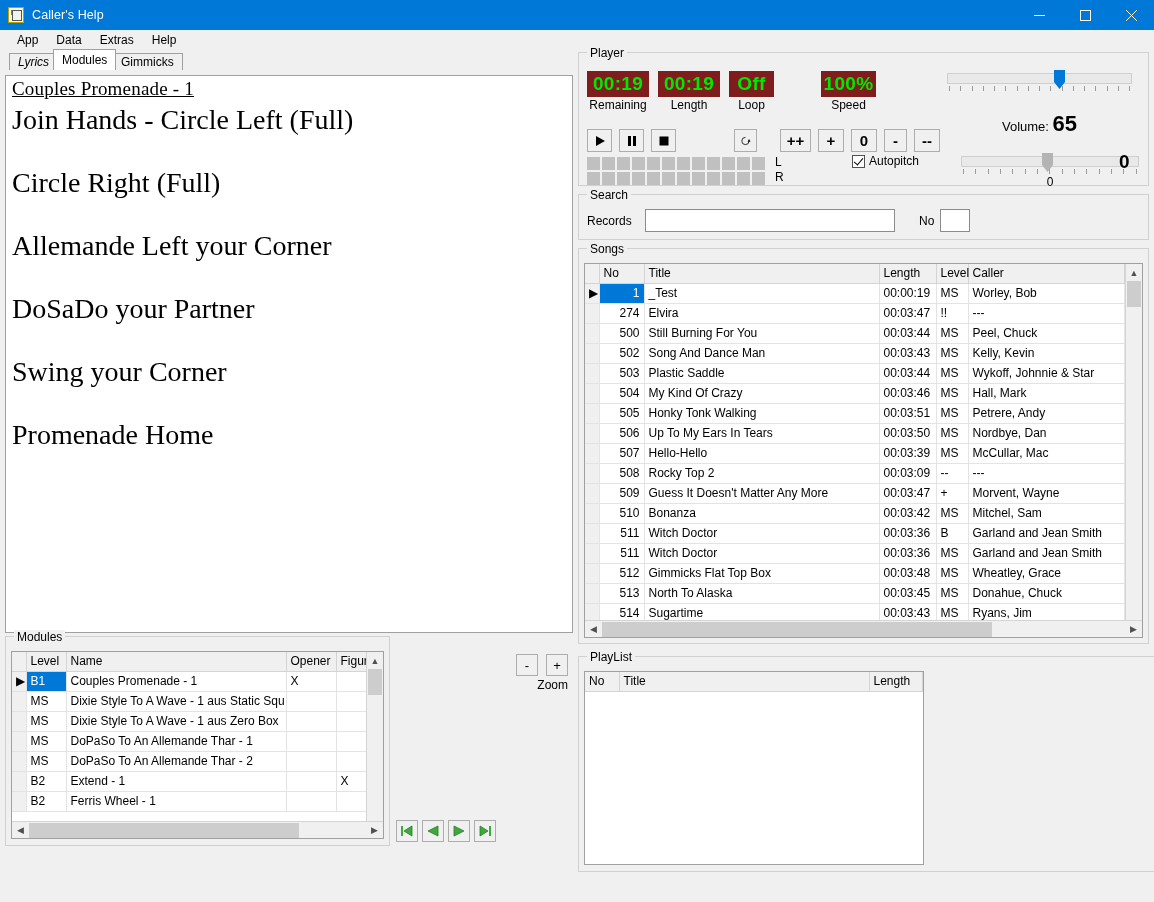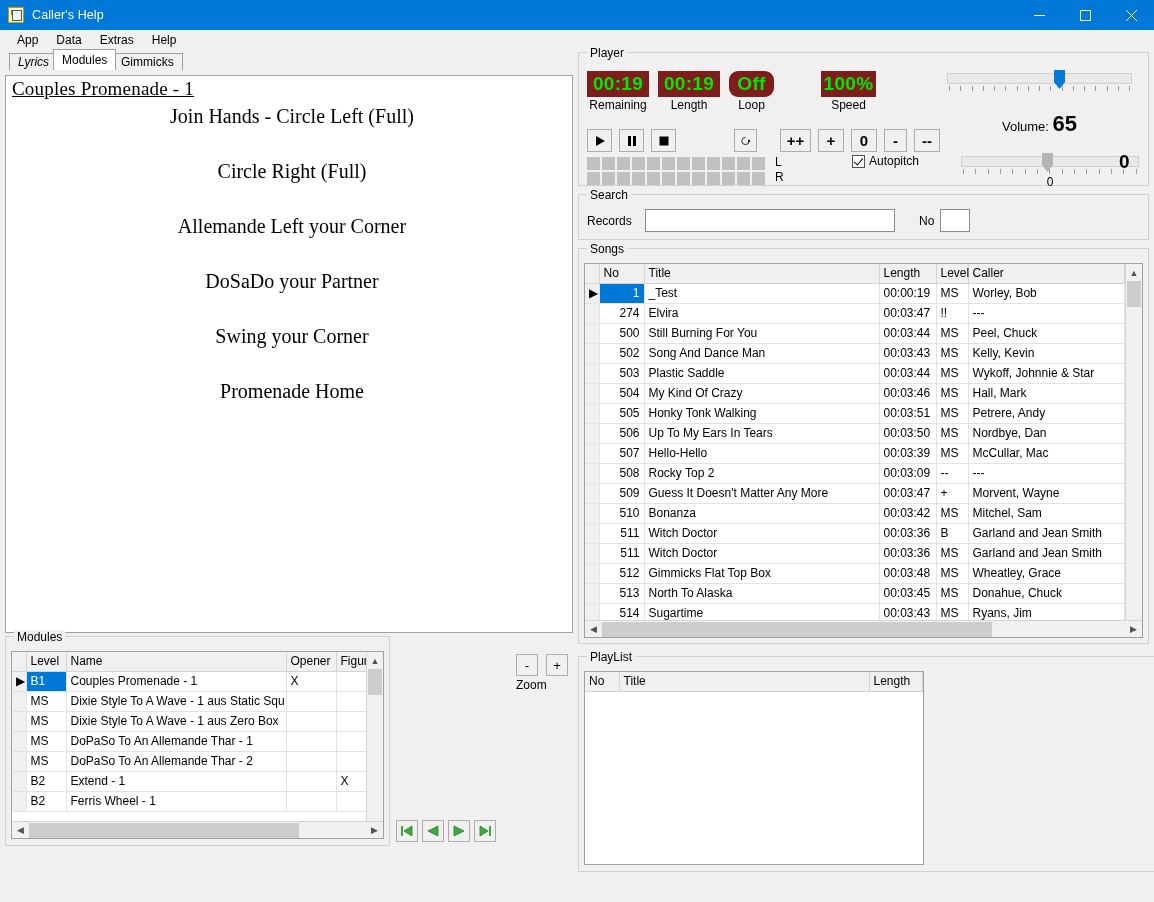--- a/index.html
+++ b/index.html
@@ -56,23 +56,22 @@
     background:#fff; border:1px solid #a0a0a0; overflow:hidden;
   }
   #lyrics-inner { padding:2px 0 0 3px; }
   .lyric-title {
     font-family:"Liberation Serif", serif;
     font-size:19px; text-decoration:underline; letter-spacing:0.2px;
     padding-left:3px; margin-bottom:6px; white-space:nowrap;
   }
   .lyric-line {
     font-family:"Liberation Serif", serif;
-    font-size:20px; line-height:1; padding-left:3px; margin-bottom:35px;
+    font-size:28px; line-height:1; padding-left:3px; margin-bottom:35px;
     white-space:nowrap;
-    text-align:center;
   }
   
   .group { position:absolute; border:1px solid #d0d0d0; }
   .group > .legend {
     position:absolute; top:-7px; left:8px; background:#f0f0f0; padding:0 3px;
     font-size:12px; color:#000;
   }
   
   #player-group { left:578px; top:52px; width:571px; height:134px; }
   .lcd {
@@ -146,21 +145,21 @@
   .vscroll .arrow { height:17px; display:flex; align-items:center; justify-content:center; color:#505050; font-size:9px;}
   .vscroll .thumb { background:#cdcdcd; height:26px; margin:0 1px; }
   .hscroll { position:absolute; left:0; right:0; bottom:0; height:17px; background:#f0f0f0; border-top:1px solid #d4d4d4; display:flex; align-items:center; }
   .hscroll .arrow { width:17px; text-align:center; color:#505050; font-size:9px; }
   .hscroll .thumb { background:#cdcdcd; height:15px; }
   
   #modules-group { left:5px; top:636px; width:385px; height:210px; }
   #mod-grid-wrap { position:absolute; left:5px; top:14px; right:5px; bottom:6px; border:1px solid #a0a0a0; background:#fff; overflow:hidden; }
   #zoom-controls { position:absolute; left:516px; top:654px; }
   .zbtn { width:22px; height:22px; border:1px solid #adadad; background:#f0f0f0; display:inline-flex; align-items:center; justify-content:center; font-size:13px; }
-  #zoom-label { text-align:left; font-size:12px; margin-top:2px; width:52px; }
+  #zoom-label { text-align:right; font-size:12px; margin-top:2px; width:52px; }
   #nav-buttons { position:absolute; left:396px; top:820px; display:flex; gap:4px; }
   .navbtn { width:22px; height:22px; border:1px solid #adadad; background:#f0f0f0; display:flex; align-items:center; justify-content:center; }
   
   #playlist-group { left:578px; top:656px; width:666px; height:216px; }
   #pl-grid-wrap { position:absolute; left:5px; top:14px; width:340px; bottom:6px; border:1px solid #a0a0a0; background:#fff; overflow:hidden; }
 </style>
 </head>
 <body>
 
 <div id="titlebar">
@@ -217,21 +216,21 @@
   <div id="lcd-row">
     <div class="lcd-cell">
       <div class="lcd" style="width:62px;">00:19</div>
       <div class="lcd-label">Remaining</div>
     </div>
     <div class="lcd-cell">
       <div class="lcd" style="width:62px;">00:19</div>
       <div class="lcd-label">Length</div>
     </div>
     <div class="lcd-cell">
-      <div class="lcd" style="width:45px;border-radius:9px;">Off</div>
+      <div class="lcd" style="width:45px;">Off</div>
       <div class="lcd-label">Loop</div>
     </div>
     <div class="lcd-cell" style="margin-left:38px;">
       <div class="lcd" style="width:55px;">100%</div>
       <div class="lcd-label">Speed</div>
     </div>
   </div>
 
   <div id="transport">
     <div class="pbtn" style="width:25px;">

